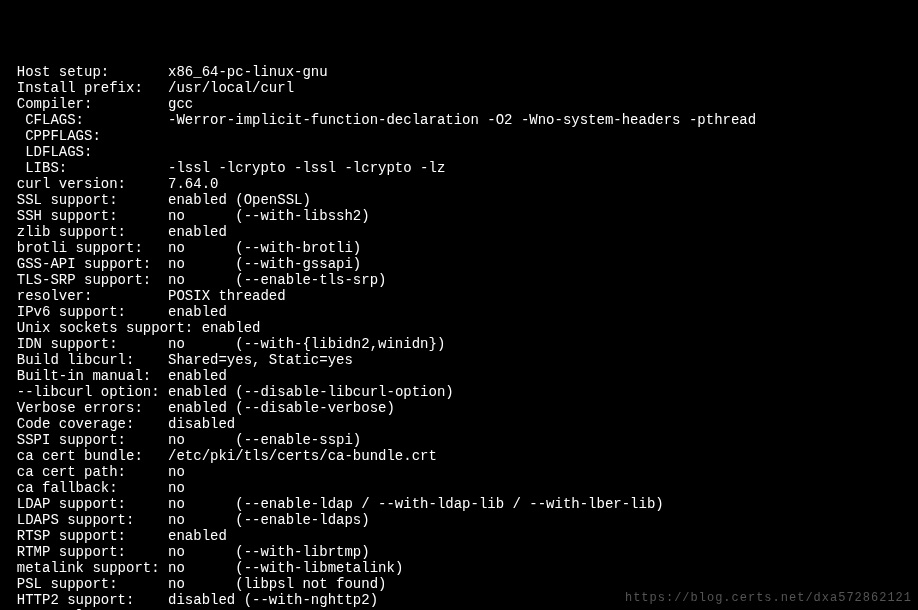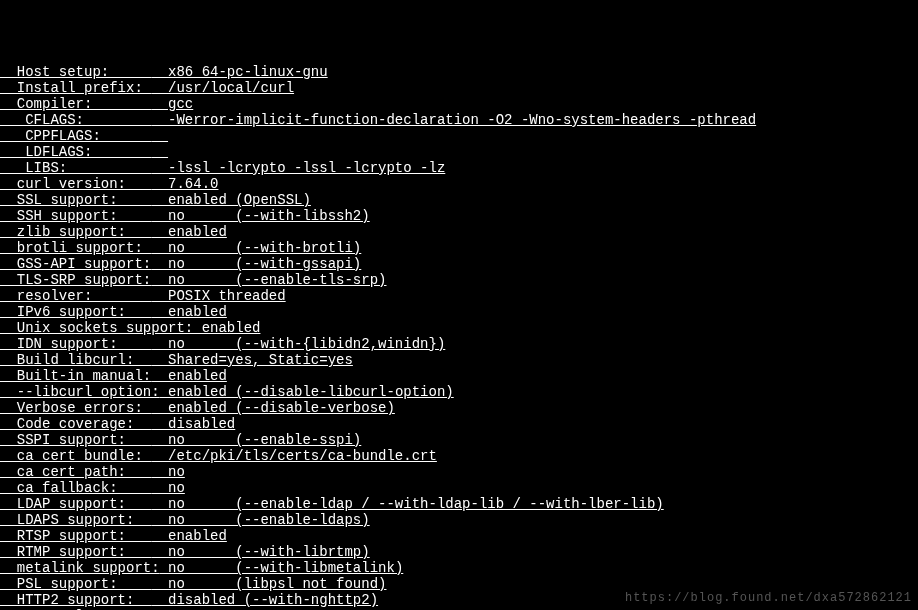--- a/index.html
+++ b/index.html
@@ -13,31 +13,30 @@
     width: 918px;
     height: 610px;
     overflow: hidden;
     white-space: pre;
   }
   .term {
     padding: 0px 0 0 0;
   }
   .line {
     display: flex;
-    text-decoration: underline;
   }
   .watermark {
     position: absolute;
     right: 6px;
     bottom: 4px;
     color: #555;
     font-size: 12px;
     letter-spacing: 1px;
   }
 </style>
 </head>
 <body>
 
 
 <div class="term" id="term"><div class="line"><span>  Host setup:     </span><span>  x86_64-pc-linux-gnu</span></div><div class="line"><span>  Install prefix: </span><span>  /usr/local/curl</span></div><div class="line"><span>  Compiler:       </span><span>  gcc</span></div><div class="line"><span>   CFLAGS:        </span><span>  -Werror-implicit-function-declaration -O2 -Wno-system-headers -pthread</span></div><div class="line"><span>   CPPFLAGS:      </span><span>  </span></div><div class="line"><span>   LDFLAGS:       </span><span>  </span></div><div class="line"><span>   LIBS:          </span><span>  -lssl -lcrypto -lssl -lcrypto -lz</span></div><div class="line"><span></span><span></span></div><div class="line"><span>  curl version:   </span><span>  7.64.0</span></div><div class="line"><span>  SSL support:    </span><span>  enabled (OpenSSL)</span></div><div class="line"><span>  SSH support:    </span><span>  no      (--with-libssh2)</span></div><div class="line"><span>  zlib support:   </span><span>  enabled</span></div><div class="line"><span>  brotli support: </span><span>  no      (--with-brotli)</span></div><div class="line"><span>  GSS-API support:</span><span>  no      (--with-gssapi)</span></div><div class="line"><span>  TLS-SRP support:</span><span>  no      (--enable-tls-srp)</span></div><div class="line"><span>  resolver:       </span><span>  POSIX threaded</span></div><div class="line"><span>  IPv6 support:   </span><span>  enabled</span></div><div class="line"><span>  Unix sockets support: enabled</span><span></span></div><div class="line"><span>  IDN support:    </span><span>  no      (--with-{libidn2,winidn})</span></div><div class="line"><span>  Build libcurl:  </span><span>  Shared=yes, Static=yes</span></div><div class="line"><span>  Built-in manual:</span><span>  enabled</span></div><div class="line"><span>  --libcurl option:</span><span> enabled (--disable-libcurl-option)</span></div><div class="line"><span>  Verbose errors: </span><span>  enabled (--disable-verbose)</span></div><div class="line"><span>  Code coverage:  </span><span>  disabled</span></div><div class="line"><span>  SSPI support:   </span><span>  no      (--enable-sspi)</span></div><div class="line"><span>  ca cert bundle: </span><span>  /etc/pki/tls/certs/ca-bundle.crt</span></div><div class="line"><span>  ca cert path:   </span><span>  no</span></div><div class="line"><span>  ca fallback:    </span><span>  no</span></div><div class="line"><span>  LDAP support:   </span><span>  no      (--enable-ldap / --with-ldap-lib / --with-lber-lib)</span></div><div class="line"><span>  LDAPS support:  </span><span>  no      (--enable-ldaps)</span></div><div class="line"><span>  RTSP support:   </span><span>  enabled</span></div><div class="line"><span>  RTMP support:   </span><span>  no      (--with-librtmp)</span></div><div class="line"><span>  metalink support:</span><span> no      (--with-libmetalink)</span></div><div class="line"><span>  PSL support:    </span><span>  no      (libpsl not found)</span></div><div class="line"><span>  HTTP2 support:  </span><span>  disabled (--with-nghttp2)</span></div><div class="line"><span>  Protocols:      </span><span>  DICT FILE FTP FTPS GOPHER HTTP HTTPS IMAP IMAPS POP3 POP3S RTSP SMB SMBS SMTP SMTPS TELNET TFTP</span></div></div>
-<div class="watermark">https://blog.found.net/dxa572862121</div>
+<div class="watermark">https://blog.certs.net/dxa572862121</div>
 
 
 
 </body></html>

